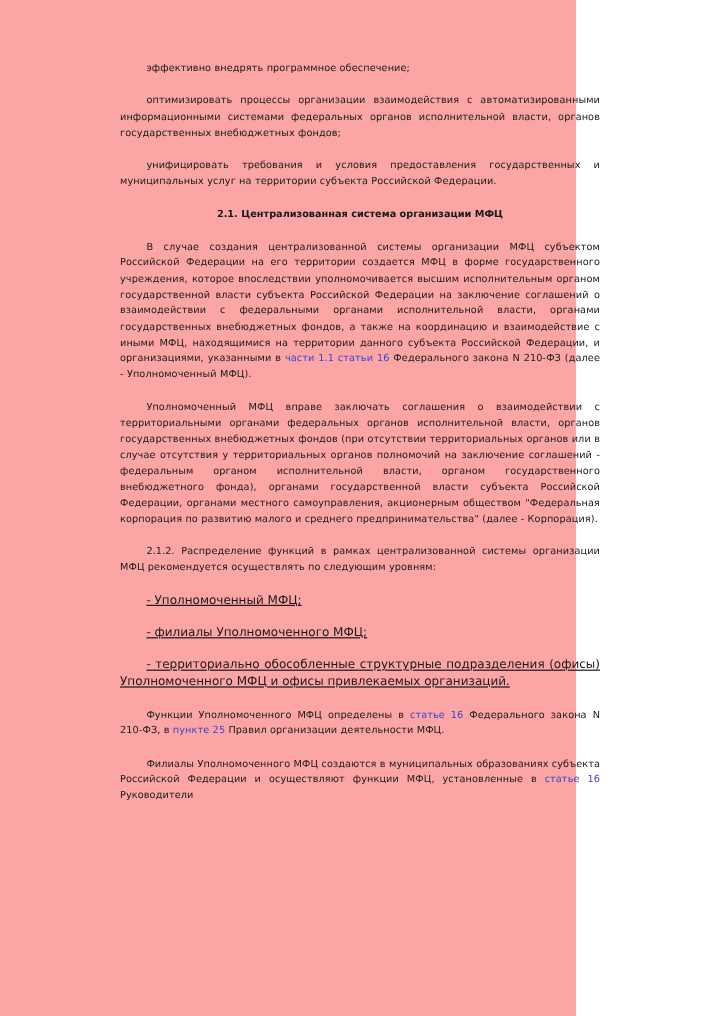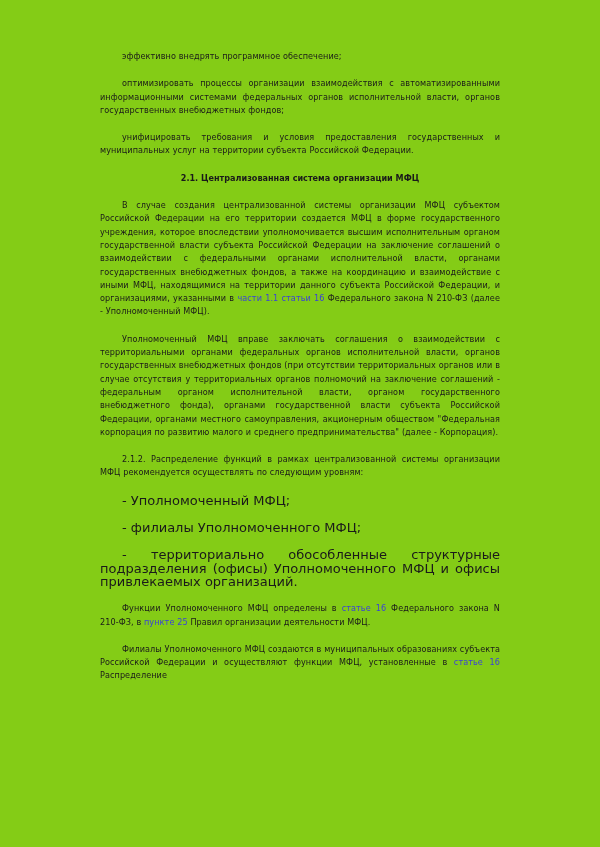--- a/index.html
+++ b/index.html
@@ -9,46 +9,47 @@
   }
   body {
     width: 600px;
     height: 847px;
     font-family: "DejaVu Sans", "Liberation Sans", sans-serif;
     color: #1a1a1a;
     overflow: hidden;
   }
   .page {
     position: relative;
-    width: 600px;
+    width: 480px;
     height: 847px;
-    background: #84cc16;
+    background: #fca5a5;
     box-sizing: border-box;
     padding: 50px 100px 0 100px;
   }
   .doc-body {
     width: 400px;
   }
   p.para {
     margin: 0 0 14px 0;
     font-size: 8.1px;
     line-height: 13.3px;
     text-align: justify;
     text-indent: 22px;
     letter-spacing: 0.01em;
     word-spacing: 0.01em;
     -webkit-hyphens: none;
     hyphens: none;
   }
   p.listitem {
     margin: 0 0 14px 0;
-    font-size: 13px;
+    font-size: 10px;
     line-height: 13.3px;
     text-align: justify;
     text-indent: 22px;
+    text-decoration: underline;
   }
   h2.section-heading {
     margin: 0 0 14px 0;
     font-size: 8.1px;
     line-height: 13.3px;
     font-weight: bold;
     text-align: center;
     text-indent: 0;
   }
   .lnk {
@@ -82,16 +83,16 @@
 
     <p class="listitem">- филиалы Уполномоченного МФЦ;</p>
 
     <p class="listitem">- территориально обособленные структурные подразделения (офисы) Уполномоченного МФЦ и офисы привлекаемых организаций.</p>
 
     <p class="para"><span>Функции Уполномоченного МФЦ определены в </span><a href="#" class="lnk">статье 16</a><span> Федерального закона N 210-ФЗ, в </span><a href="#" class="lnk">пункте 25</a><span> Правил организации деятельности МФЦ.</span></p>
 
 
 
 
-    <p class="para"><span>Филиалы Уполномоченного МФЦ создаются в муниципальных образованиях субъекта Российской Федерации и осуществляют функции МФЦ, установленные в </span><a href="#" class="lnk">статье 16</a><span> Распределение</span></p>
+    <p class="para"><span>Филиалы Уполномоченного МФЦ создаются в муниципальных образованиях субъекта Российской Федерации и осуществляют функции МФЦ, установленные в </span><a href="#" class="lnk">статье 16</a><span> Руководители</span></p>
 
   </div>
 </div>
 
 </body></html>

